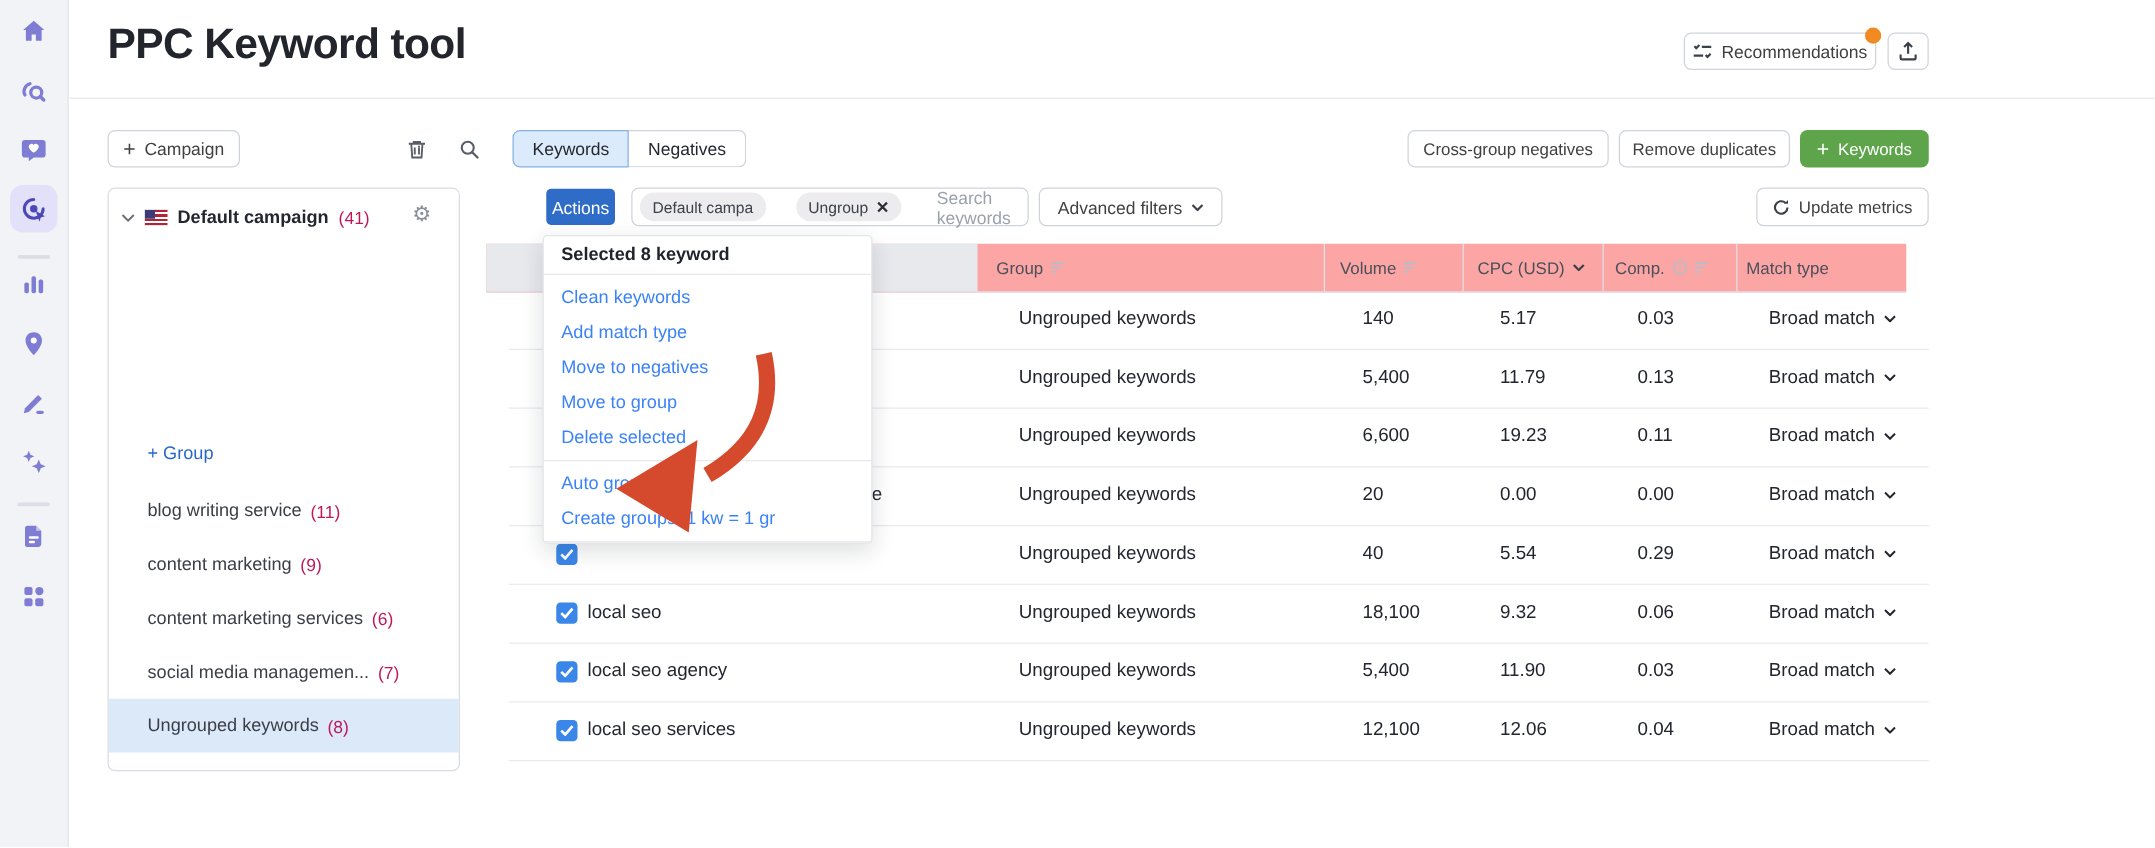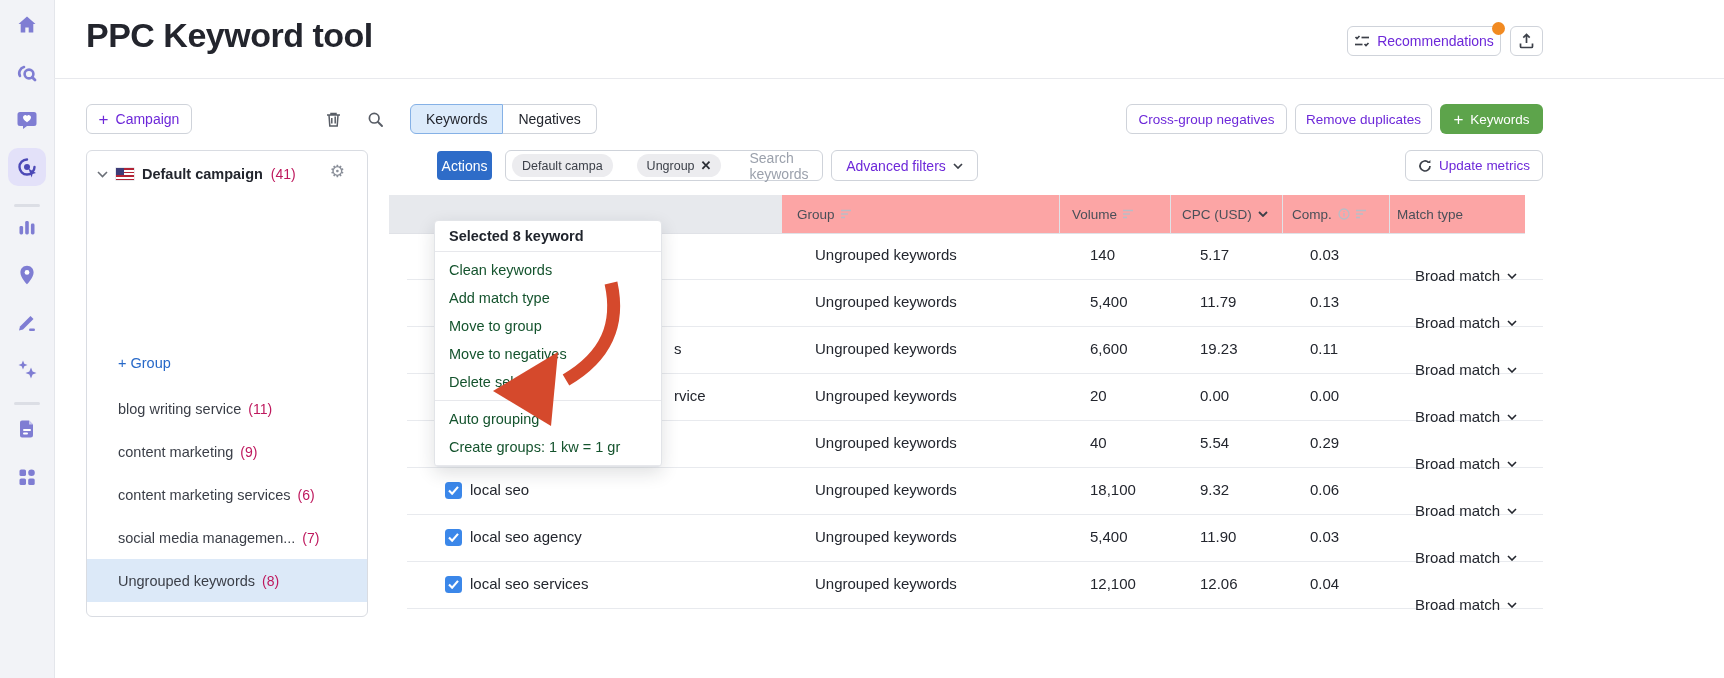--- a/index.html
+++ b/index.html
@@ -7,21 +7,21 @@
          font-family:"Liberation Sans",sans-serif;color:#23262e;}
   
   .sidebar{position:absolute;left:0;top:0;width:54px;height:678px;background:#f2f3f7;border-right:1px solid #e4e6eb;}
   .sb-ic{position:absolute;left:50%;transform:translateX(-50%);width:22px;height:22px;}
   .sb-active{position:absolute;left:8px;top:148px;width:38px;height:38px;background:#e3e1f9;border-radius:10px;}
   .sb-div{position:absolute;left:14px;width:26px;height:3px;background:#dcdee5;border-radius:2px;}
   
   .title{position:absolute;left:86px;top:16px;font-size:34px;font-weight:600;letter-spacing:-.5px;color:#23252d;}
   .hr-top{position:absolute;left:54px;top:78px;width:1670px;height:1px;background:#e8e9ed;}
   .btn{box-sizing:border-box;position:absolute;display:flex;align-items:center;justify-content:center;gap:7px;
-       background:#fff;border:1px solid #cfd3da;border-radius:6px;font-size:13.5px;color:#6d28d9;cursor:pointer;}
+       background:#fff;border:1px solid #cfd3da;border-radius:6px;font-size:13.5px;color:#404040;cursor:pointer;}
   .btn-reco{left:1347px;top:26px;width:154px;height:30px;font-size:14px;}
   .dot{position:absolute;right:-5px;top:-5px;width:13px;height:13px;border-radius:50%;}
   .btn-export{left:1510px;top:26px;width:33px;height:30px;}
   
   .btn-campaign{left:86px;top:104px;width:106px;height:30px;font-size:14px;}
   .tool-ic{position:absolute;top:111px;width:17px;height:17px;cursor:pointer;}
   .tabs{position:absolute;left:410px;top:104px;height:30px;display:flex;}
   .tab{box-sizing:border-box;height:30px;display:flex;align-items:center;padding:0 15px;font-size:14px;
        border:1px solid #cfd3da;background:#fff;color:#23262e;cursor:pointer;}
   .tab.active{background:#dcebfb;border-color:#85b1e6;border-radius:6px 0 0 6px;z-index:2;}
@@ -58,27 +58,27 @@
   .thead .kwband{position:absolute;left:0;top:0;width:393px;height:38px;background:#e7e9ed;}
   .th{position:absolute;top:0;height:38px;display:flex;align-items:center;gap:6px;font-size:13.5px;color:#4a4f58;font-weight:500;cursor:pointer;}
   .vsep{position:absolute;top:0;width:1px;height:38px;background:#e0e2e7;}
   .trows{position:absolute;left:407px;top:233px;width:1136px;}
   .trow{position:relative;height:46px;border-bottom:1px solid #e8eaee;}
   .cb{position:absolute;left:38px;top:14px;width:17px;height:17px;border-radius:3.5px;background:#3b87e9;display:flex;align-items:center;justify-content:center;cursor:pointer;}
   .kw{position:absolute;left:63px;top:13px;font-size:15px;color:#23262e;}
   .frag{position:absolute;left:267px;top:13px;font-size:15px;color:#23262e;}
   .cell{position:absolute;top:13px;font-size:15px;color:#23262e;}
   .c-group{left:408px;} .c-vol{left:683px;} .c-cpc{left:793px;} .c-comp{left:903px;}
-  .c-match{left:1008px;display:flex;align-items:center;gap:7px;cursor:pointer;margin-top:21px;}
-  
-  .menu{box-sizing:border-box;position:absolute;left:434px;top:188px;width:228px;background:#fff;border:1px solid #e2e4e8;
-        border-radius:4px;box-shadow:0 6px 18px rgba(30,35,45,.14);z-index:40;margin-top:32px;}
+  .c-match{left:1008px;display:flex;align-items:center;gap:7px;cursor:pointer;}
+  
+  .menu{box-sizing:border-box;position:absolute;left:434px;top:188px;width:264px;background:#fff;border:1px solid #e2e4e8;
+        border-radius:4px;box-shadow:0 6px 18px rgba(30,35,45,.14);z-index:40;}
   .menu-head{height:30px;display:flex;align-items:center;padding-left:14px;font-size:14.5px;font-weight:700;color:#1f232b;border-bottom:1px solid #e7e8ec;}
   .menu-sec{padding:4px 0;border-bottom:1px solid #e7e8ec;}
-  .menu-item{height:28px;display:flex;align-items:center;padding-left:14px;font-size:14.5px;color:#14532d;cursor:pointer;}
+  .menu-item{height:28px;display:flex;align-items:center;padding-left:14px;font-size:14.5px;color:#3b82f6;cursor:pointer;}
   .setmatch{box-sizing:border-box;margin:9px;height:30px;border:1px solid #c8ccd3;border-radius:6px;display:flex;align-items:center;
             justify-content:space-between;padding:0 10px;cursor:pointer;}
   .setmatch span{font-size:14px;color:#9aa1ac;}
   
   .annot{position:absolute;left:0;top:0;z-index:50;pointer-events:none;}
   svg{display:block;}
 </style>
 </head>
 <body>
 
@@ -419,22 +419,22 @@
           </svg>
         </span>
       </div>
     </div>
 
   <div class="menu">
     <div class="menu-head">Selected 8 keyword</div>
     <div class="menu-sec" id="menu-group1">
         <div class="menu-item">Clean keywords</div>
         <div class="menu-item">Add match type</div>
+        <div class="menu-item">Move to negatives</div>
         <div class="menu-item">Move to group</div>
-        <div class="menu-item">Move to negatives</div>
         <div class="menu-item">Delete selected</div>
       </div>
     <div class="menu-sec" id="menu-group2">
         <div class="menu-item">Auto grouping</div>
         <div class="menu-item">Create groups: 1 kw = 1 gr</div>
       </div>
   </div>
 
   <svg class="annot" width="1724" height="678" viewBox="0 0 1724 678">
     <path d="M 611 283 C 620 324 607 356 566 380" fill="none" stroke="#d5492c" stroke-width="13"></path>

